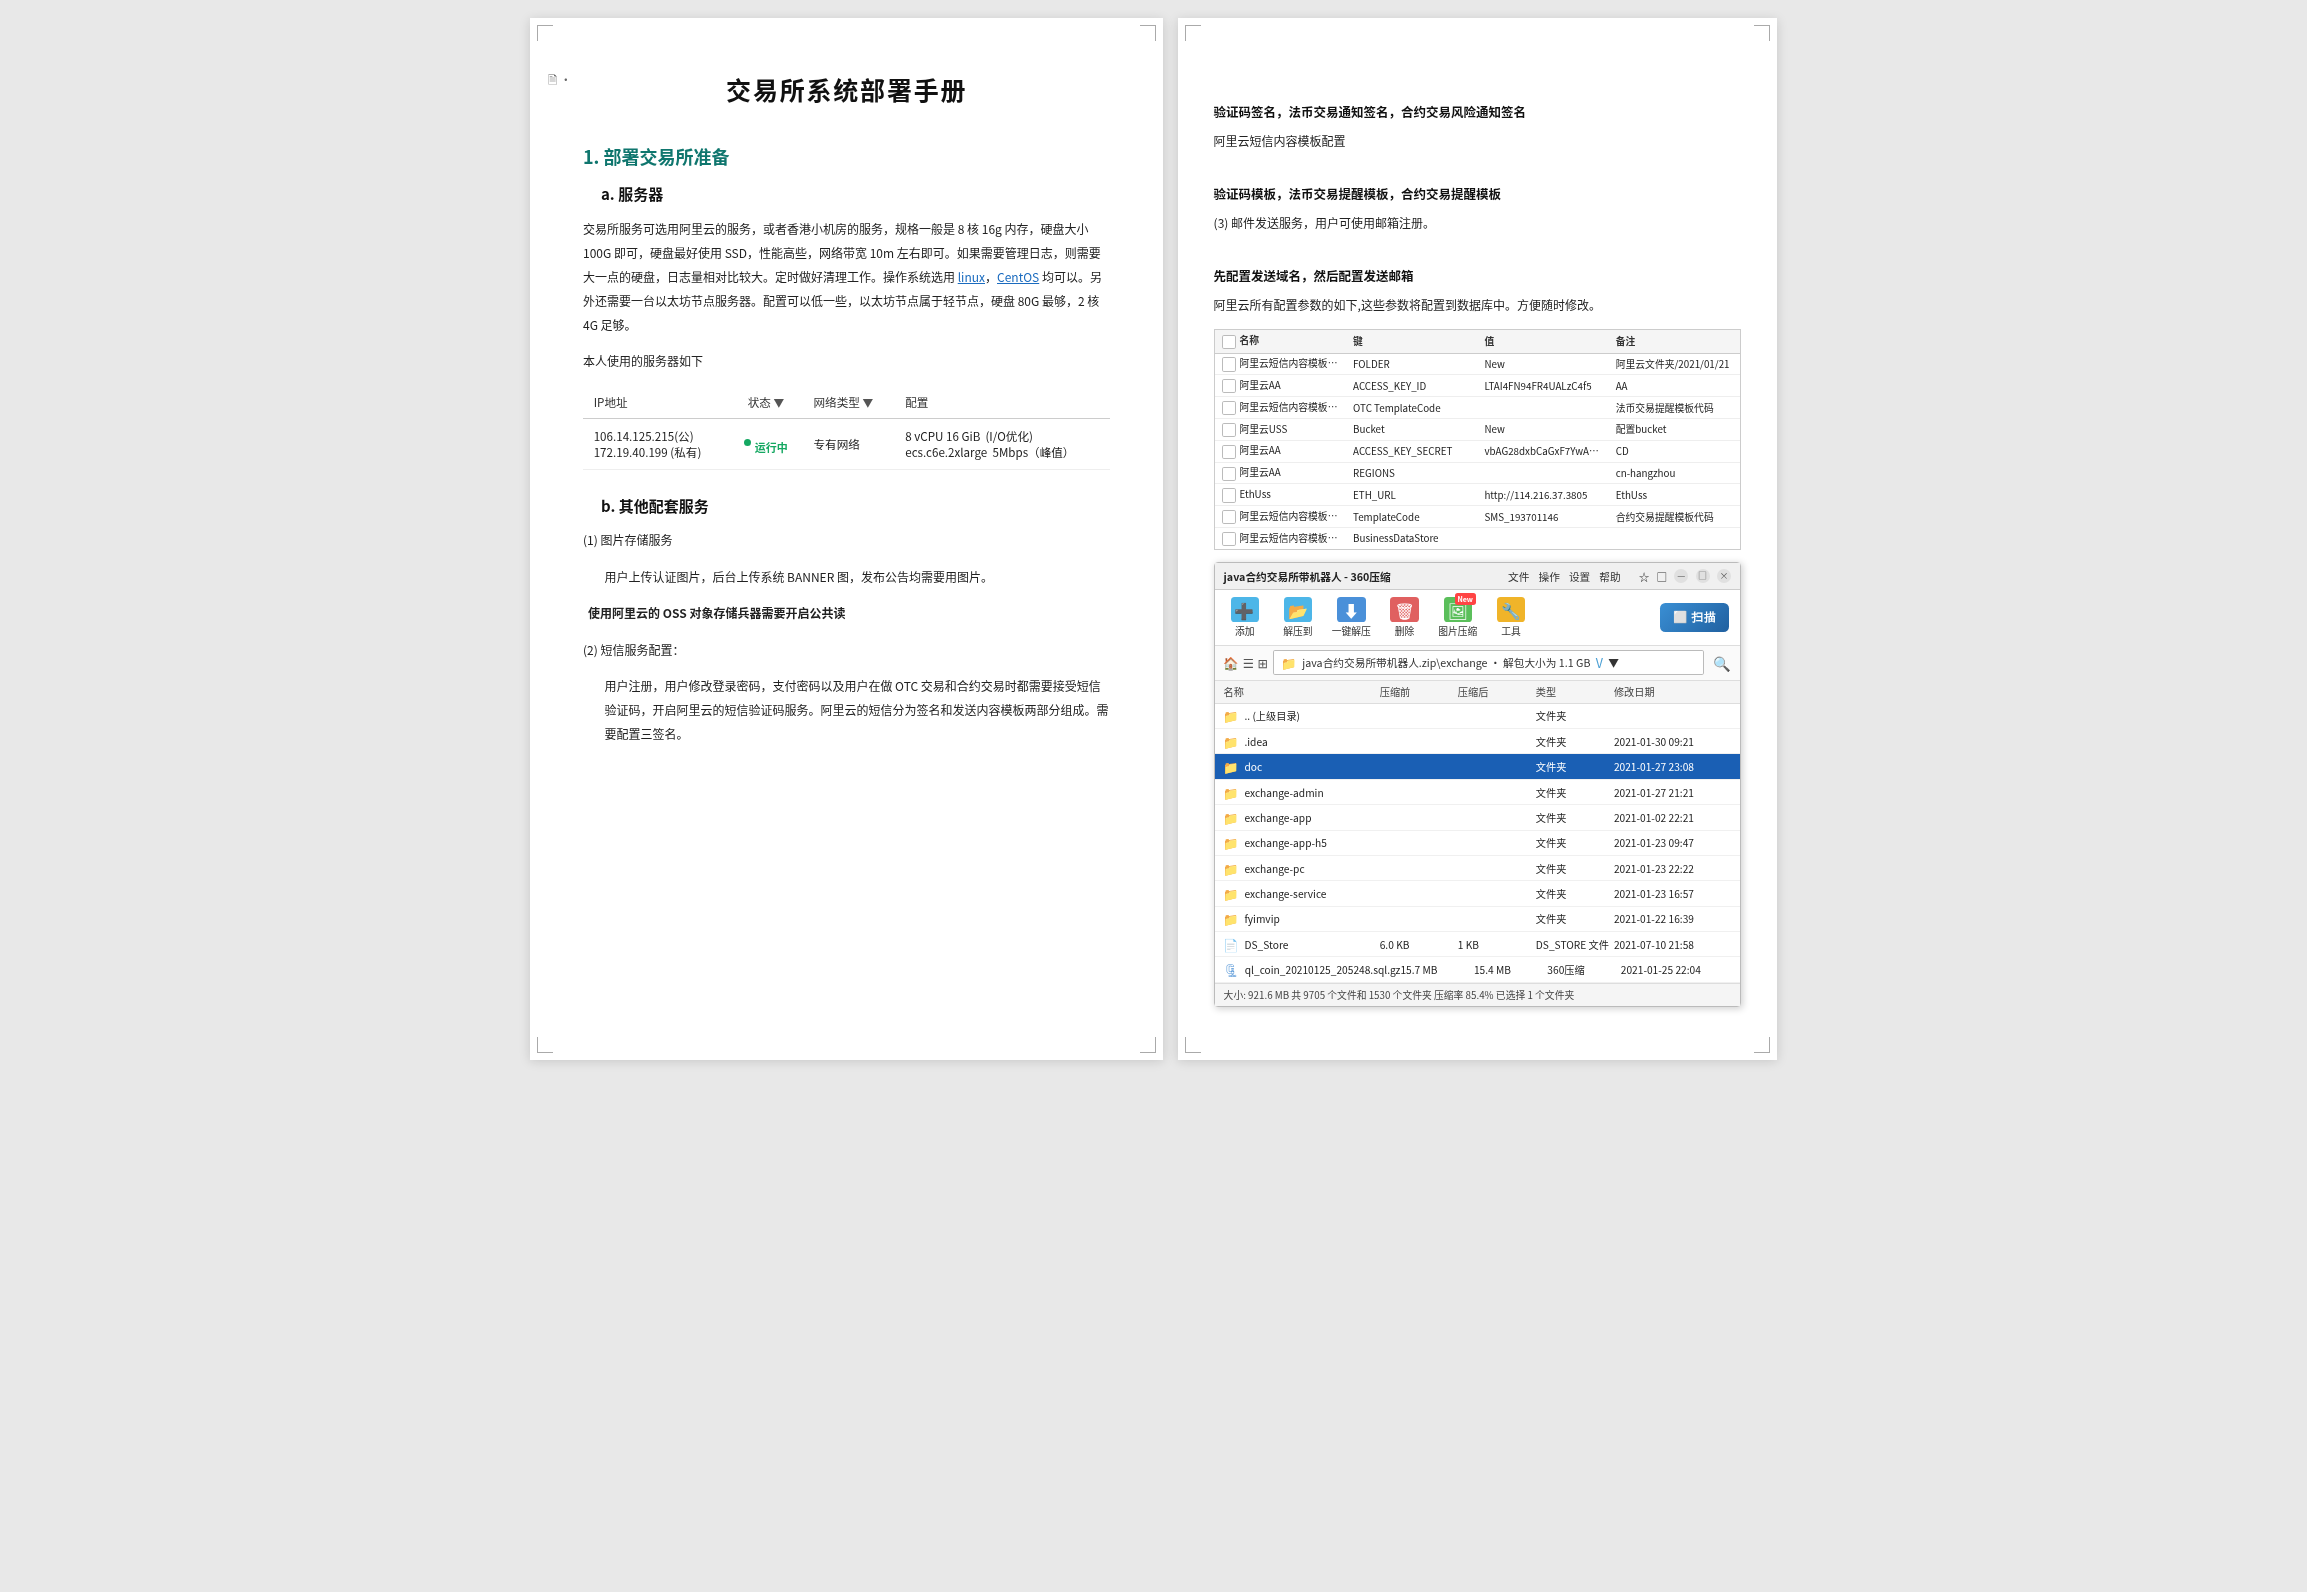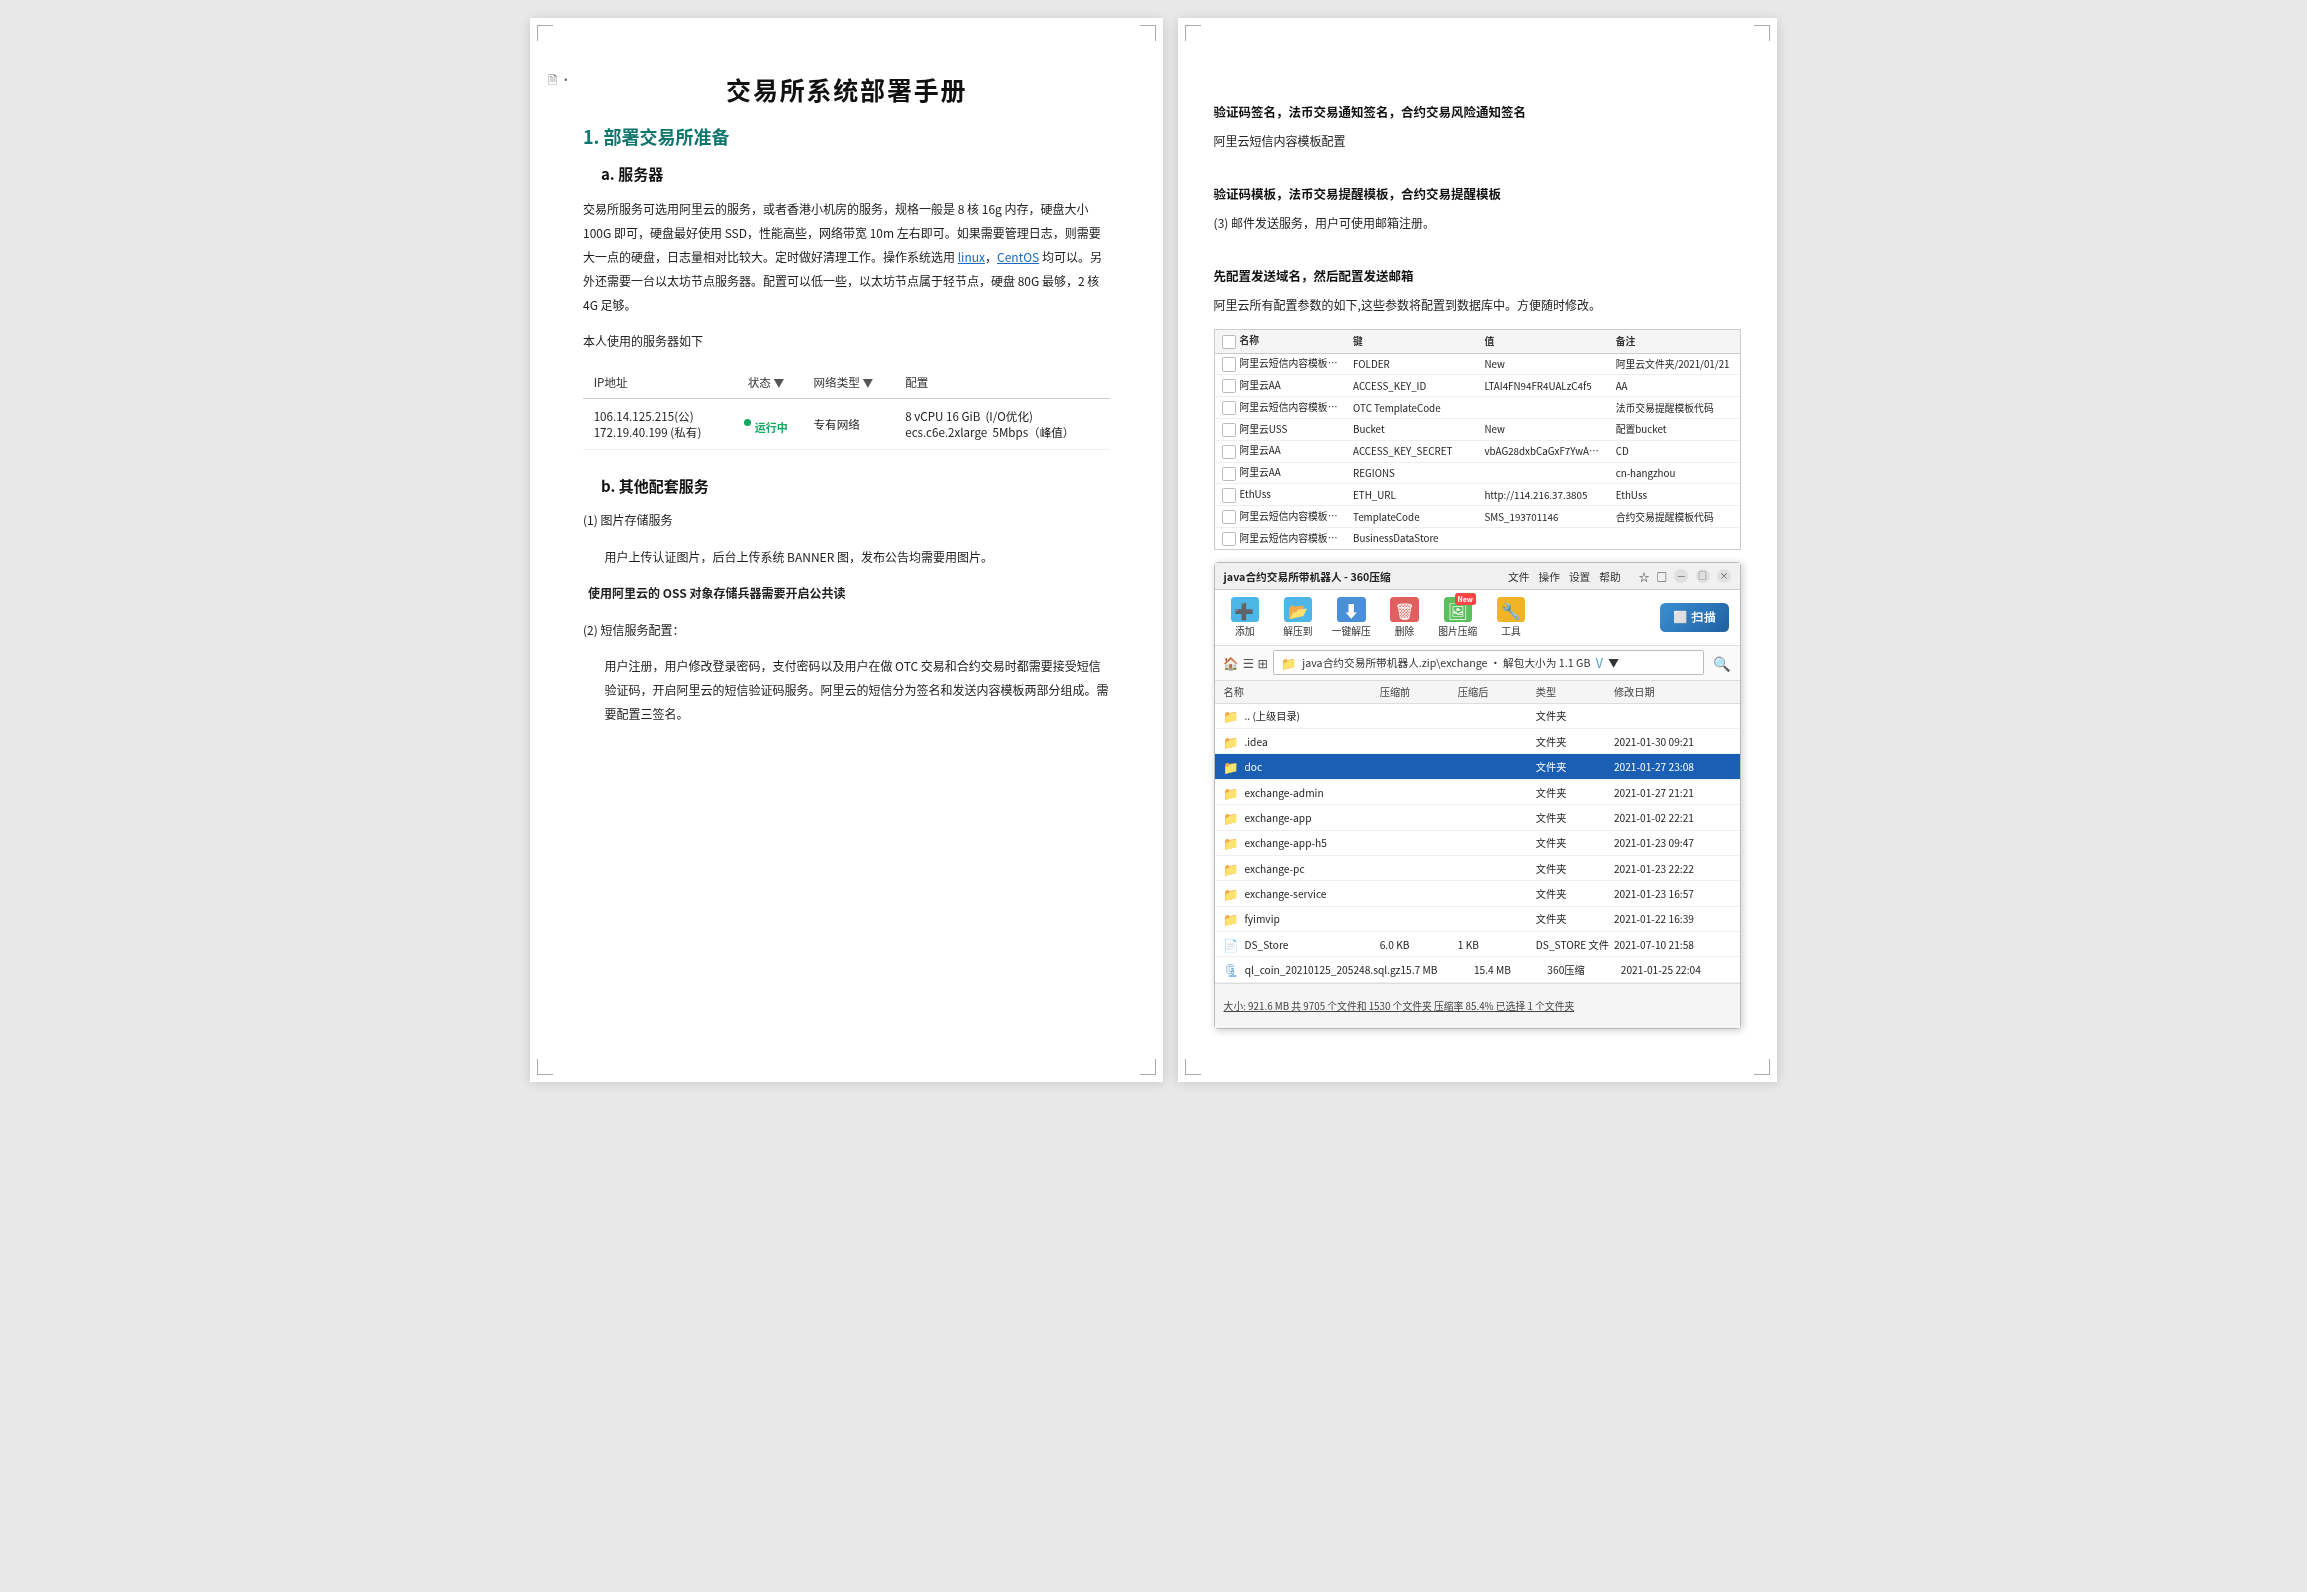--- a/index.html
+++ b/index.html
@@ -37,21 +37,21 @@
     .corner-tr { top: 7.1px; right: 7.1px; border-width: 1.8px 1.8px 0 0; }
     .corner-bl { bottom: 7.1px; left: 7.1px; border-width: 0 0 1.8px 1.8px; }
     .corner-br { bottom: 7.1px; right: 7.1px; border-width: 0 1.8px 1.8px 0; }
 
     
     .page-title {
       text-align: center;
       font-size: 25px;
       font-weight: bold;
       color: #111;
-      margin-bottom: 16px;
+      margin-bottom: 36px;
       letter-spacing: 1.8px;
     }
     .doc-icon {
       position: absolute;
       top: 53px;
       left: 18px;
       color: #666;
       font-size: 11.6px;
     }
     .section-heading {
@@ -340,24 +340,23 @@
       align-items: center;
       gap: 5.3px;
     }
     .file-icon { font-size: 12.5px; }
     .file-icon-folder { color: #f0c040; }
     .file-icon-gz { color: #4a8fd4; }
     .file-icon-ds { color: #888; }
     .fm-statusbar {
       background: #f5f5f5;
       border-top: 0.9px solid #ddd;
-      padding: 15px 9px;
+      padding: 4px 9px;
       font-size: 9.8px;
       color: #444;
-      text-decoration: underline;
     }
     .checkbox-cell {
       width: 14.2px; height: 14.2px;
       border: 0.9px solid #bbb;
       display: inline-block;
       border-radius: 1.8px;
       background: #fff;
       vertical-align: middle;
       margin-right: 3.6px;
     }

